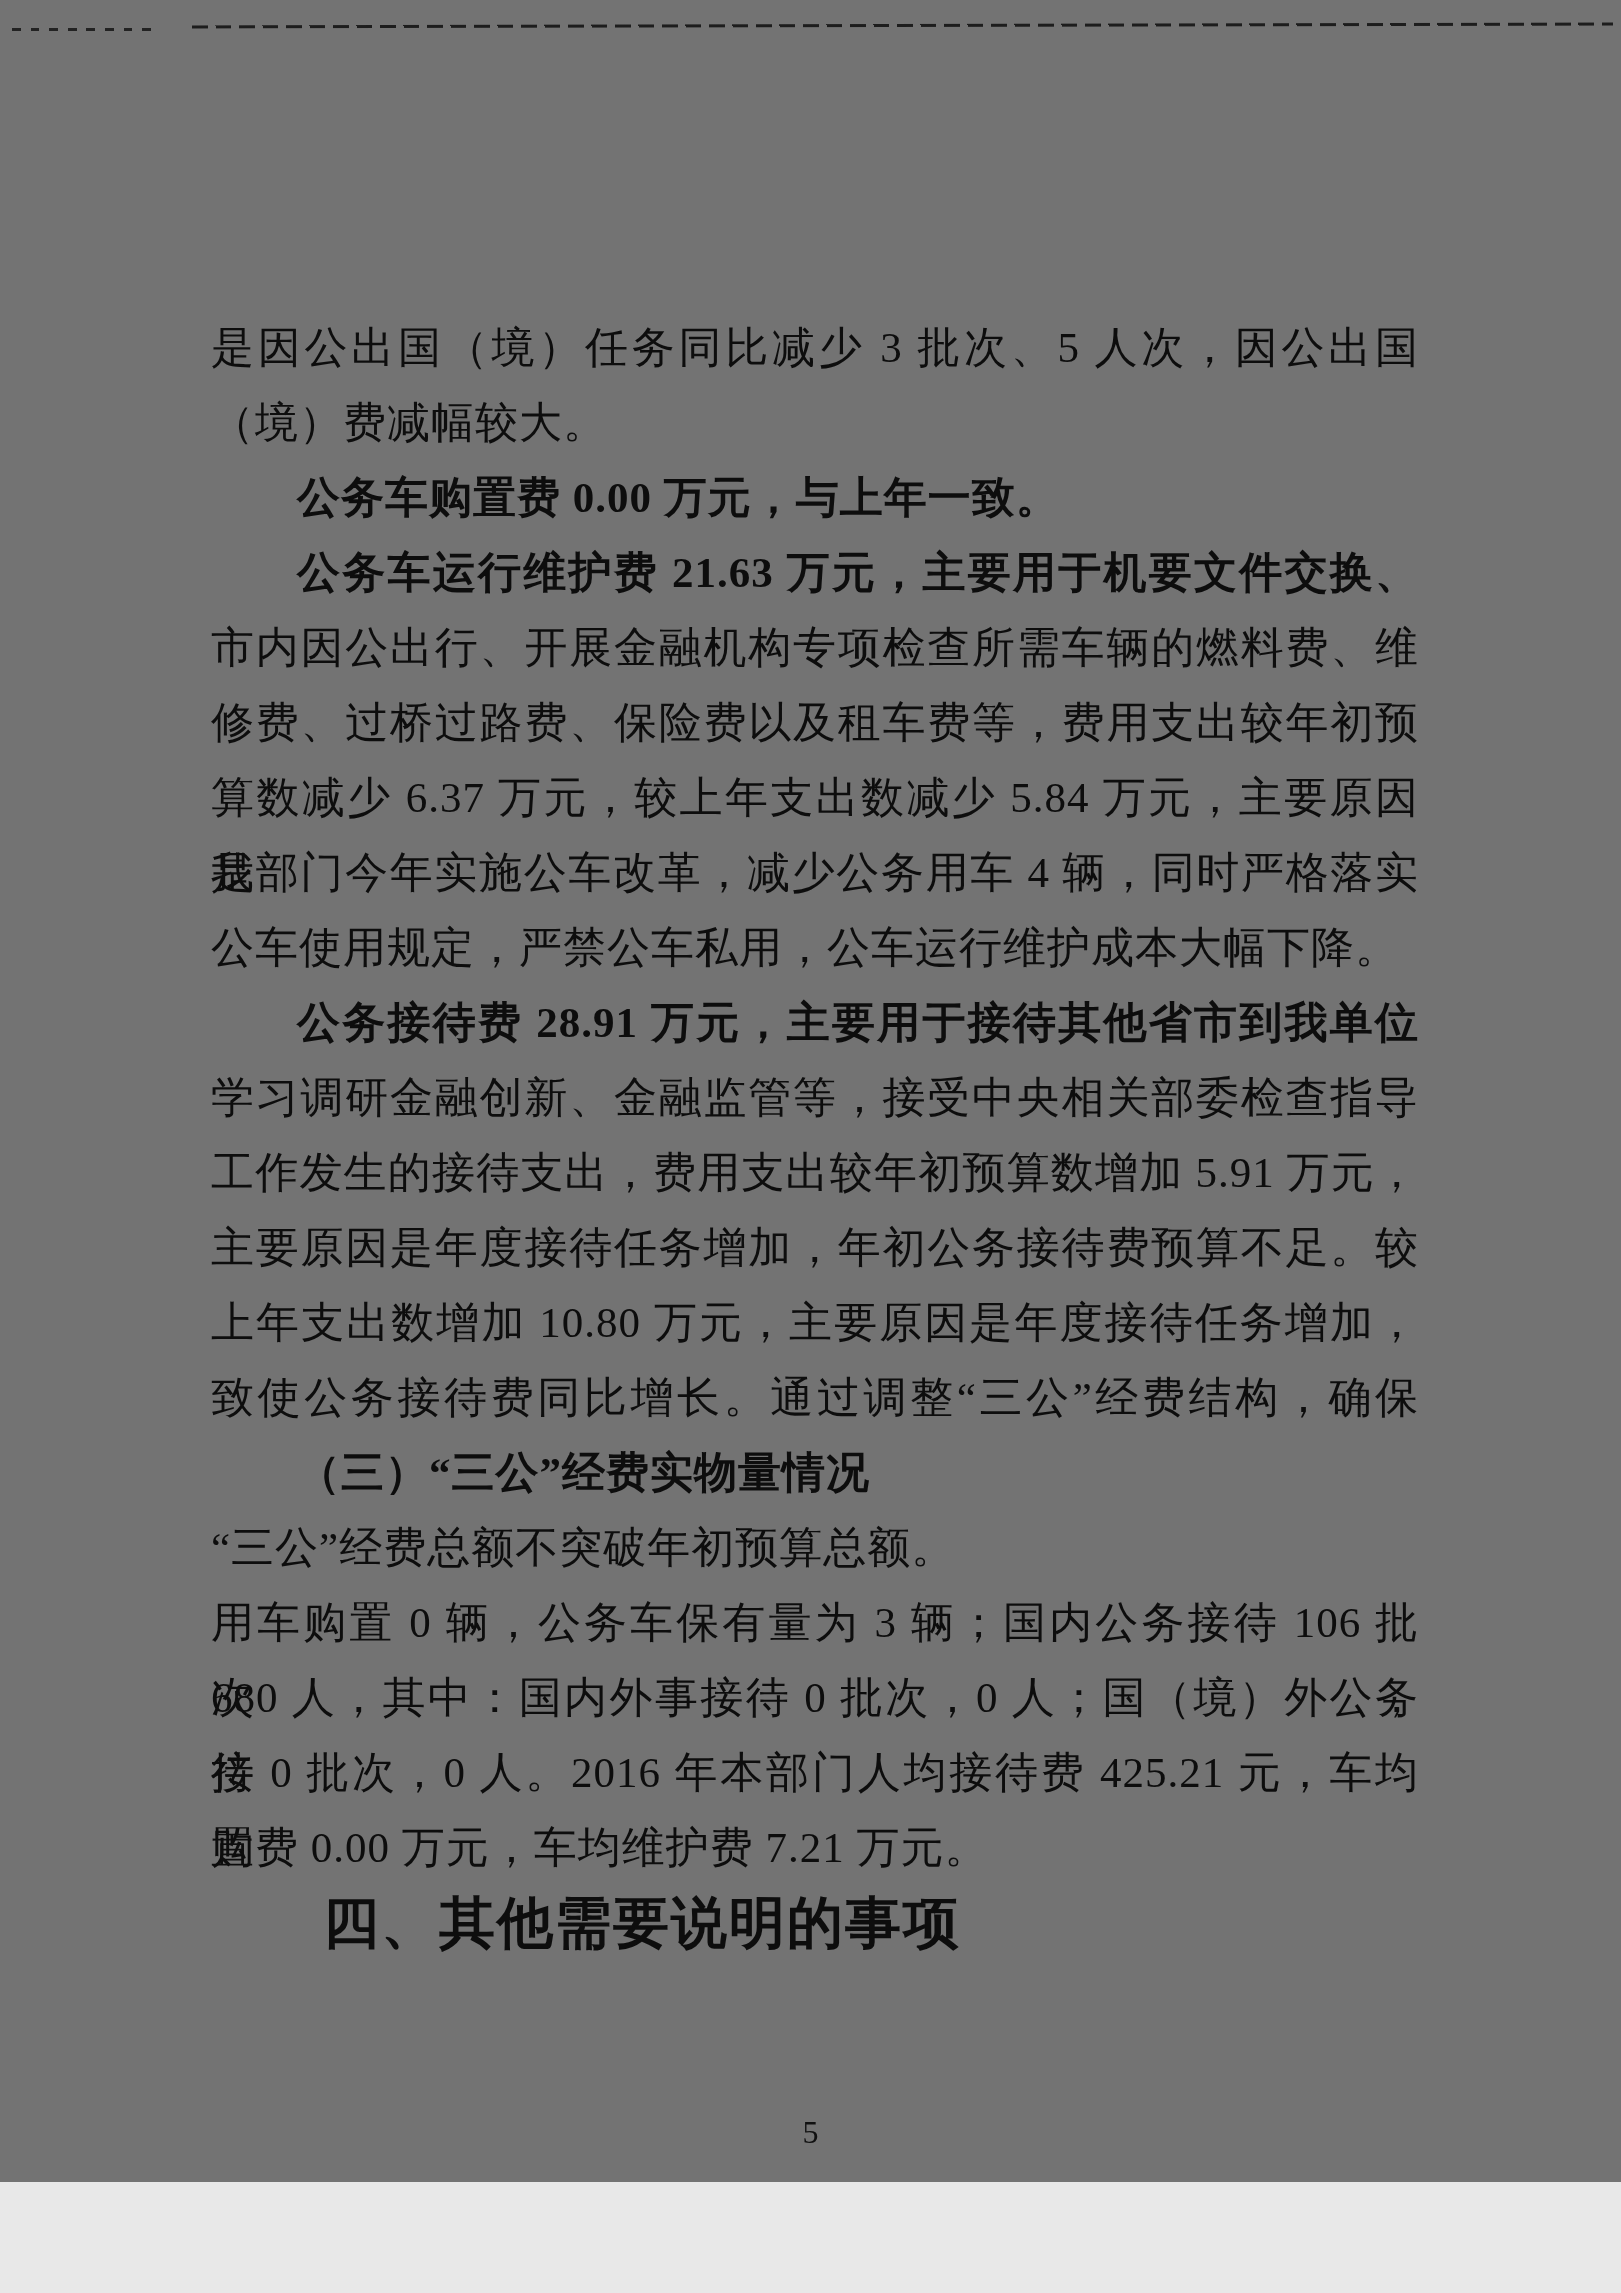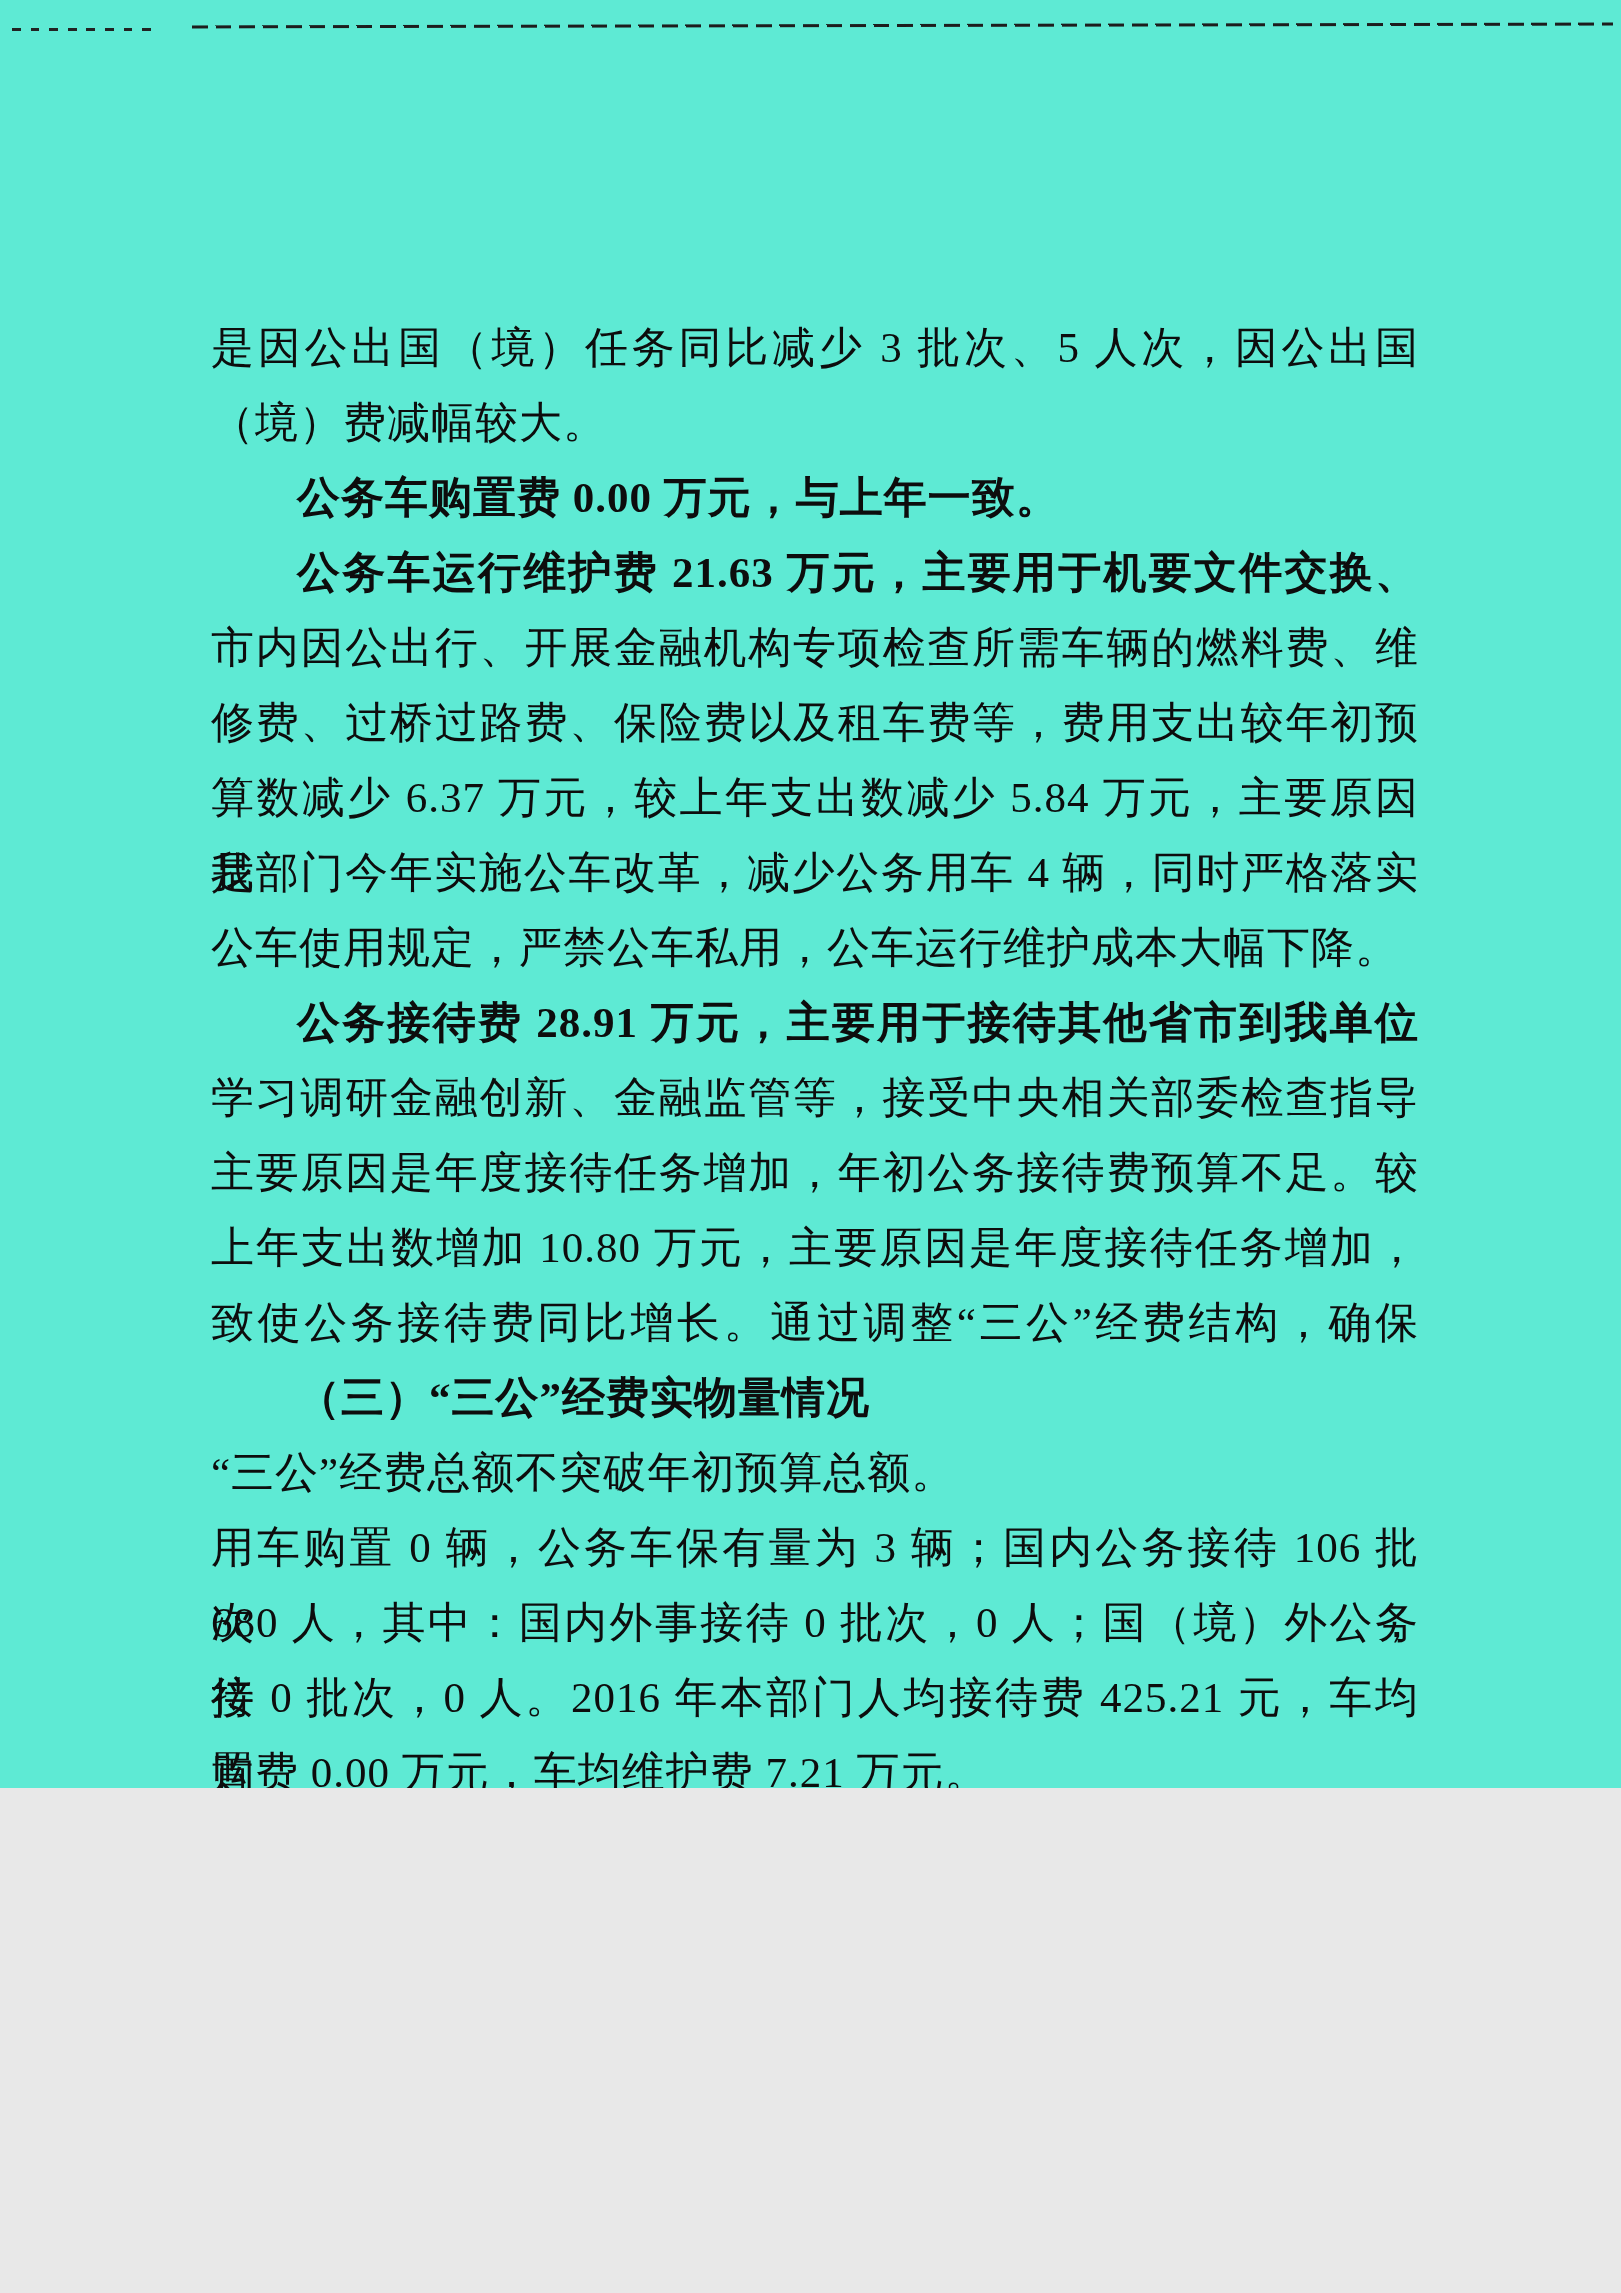--- a/index.html
+++ b/index.html
@@ -3,23 +3,23 @@
 <meta charset="utf-8">
 <style>
   html, body {
     margin: 0;
     padding: 0;
     background: #e8e8e8;
   }
   .page {
     position: relative;
     width: 1621px;
-    height: 1788px;
+    height: 2182px;
     margin: 0 auto;
-    background: #5eead4;
+    background: #737373;
     overflow: hidden;
     color: #0d0d0d;
     font-family: "Liberation Serif", "DejaVu Serif", serif;
   }
 
   
   .scan-line-segment {
     position: absolute;
     height: 2.9px;
     background: repeating-linear-gradient(90deg,
@@ -101,20 +101,21 @@
     <div class="line end">（境）费减幅较大。</div>
     <div class="line indent end">公务车购置费 0.00 万元，与上年一致。</div>
     <div class="line indent fill">公务车运行维护费 21.63 万元，主要用于机要文件交换、</div>
     <div class="line fill">市内因公出行、开展金融机构专项检查所需车辆的燃料费、维</div>
     <div class="line fill">修费、过桥过路费、保险费以及租车费等，费用支出较年初预</div>
     <div class="line fill">算数减少 6.37 万元，较上年支出数减少 5.84 万元，主要原因是</div>
     <div class="line fill">我部门今年实施公车改革，减少公务用车 4 辆，同时严格落实</div>
     <div class="line end">公车使用规定，严禁公车私用，公车运行维护成本大幅下降。</div>
     <div class="line indent fill">公务接待费 28.91 万元，主要用于接待其他省市到我单位</div>
     <div class="line fill">学习调研金融创新、金融监管等，接受中央相关部委检查指导</div>
+    <div class="line fill">工作发生的接待支出，费用支出较年初预算数增加 5.91 万元，</div>
     <div class="line fill">主要原因是年度接待任务增加，年初公务接待费预算不足。较</div>
     <div class="line fill">上年支出数增加 10.80 万元，主要原因是年度接待任务增加，</div>
     <div class="line fill">致使公务接待费同比增长。通过调整“三公”经费结构，确保</div>
     <div class="line indent end semi">（三）“三公”经费实物量情况</div>
     <div class="line end">“三公”经费总额不突破年初预算总额。</div>
     <div class="line fill">用车购置 0 辆，公务车保有量为 3 辆；国内公务接待 106 批次，</div>
     <div class="line fill">680 人，其中：国内外事接待 0 批次，0 人；国（境）外公务接</div>
     <div class="line fill">待 0 批次，0 人。2016 年本部门人均接待费 425.21 元，车均购</div>
     <div class="line end">置费 0.00 万元，车均维护费 7.21 万元。</div>
     <div class="line indent end heading">四、其他需要说明的事项</div>

